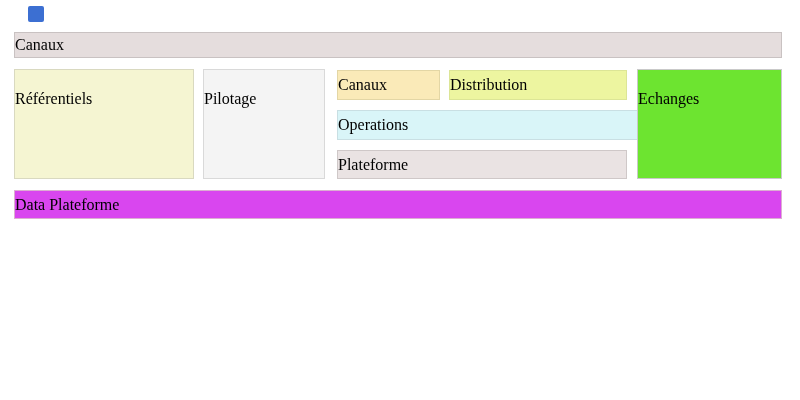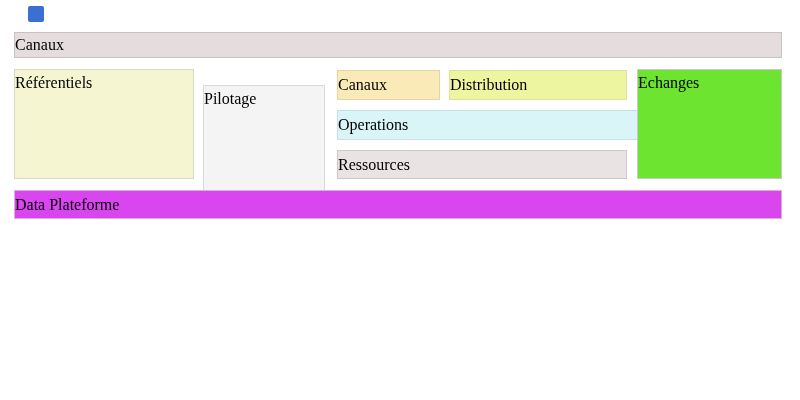--- a/index.html
+++ b/index.html
@@ -29,26 +29,26 @@
     box-sizing: border-box;
     border: 1px solid #cccccc;
     display: flex;
     justify-content: flex-start;
     font-weight: normal;
     font-size: 16px;
     color: #000000;
     white-space: nowrap;
   }
   .v-center { align-items: center; }
-  .v-top    { align-items: flex-start; padding-top: 4px; }
+  .v-top    { align-items: flex-start; padding-top: 20px; }
 
   
   .b-canaux        { left: 14px;  top: 32px;  width: 768px; height: 26px; }
   .b-referentiels  { left: 14px;  top: 69px;  width: 180px; height: 110px; }
-  .b-pilotage      { left: 203px; top: 69px;  width: 122px; height: 110px; margin-top: 16px; }
+  .b-pilotage      { left: 203px; top: 69px;  width: 122px; height: 110px; }
   .b-client        { left: 337px; top: 70px;  width: 103px; height: 30px; }
   .b-distribution  { left: 449px; top: 70px;  width: 178px; height: 30px; }
   .b-operations    { left: 337px; top: 110px; width: 304px; height: 30px; }
   .b-ressources    { left: 337px; top: 150px; width: 290px; height: 29px; }
   .b-echanges      { left: 637px; top: 69px;  width: 145px; height: 110px; }
   .b-data          { left: 14px;  top: 190px; width: 768px; height: 29px; }
   .b-transverse    { left: 14px;  top: 229px; width: 768px; height: 29px; }
 </style>
 </head>
 <body>
@@ -75,21 +75,21 @@
 
   <div class="block v-center b-distribution" style="background-color: rgb(237, 245, 160); border-color: rgb(220, 229, 150);">
     <span>Distribution</span>
   </div>
 
   <div class="block v-center b-operations" style="background-color: rgb(217, 245, 248); border-color: rgb(201, 223, 227);">
     <span>Operations</span>
   </div>
 
   <div class="block v-center b-ressources" style="background-color: rgb(234, 227, 227); border-color: rgb(207, 200, 200);">
-    <span>Ressources</span>
+    <span>Plateforme</span>
   </div>
 
   <div class="block v-top b-echanges" style="background-color: rgb(109, 228, 48); border-color: rgb(201, 201, 201);">
     <span>Echanges</span>
   </div>
 
   <div class="block v-center b-data" style="background-color: #d946ef; border-color: rgb(220, 174, 210);">
     <span>Data Plateforme</span>
   </div>
 

